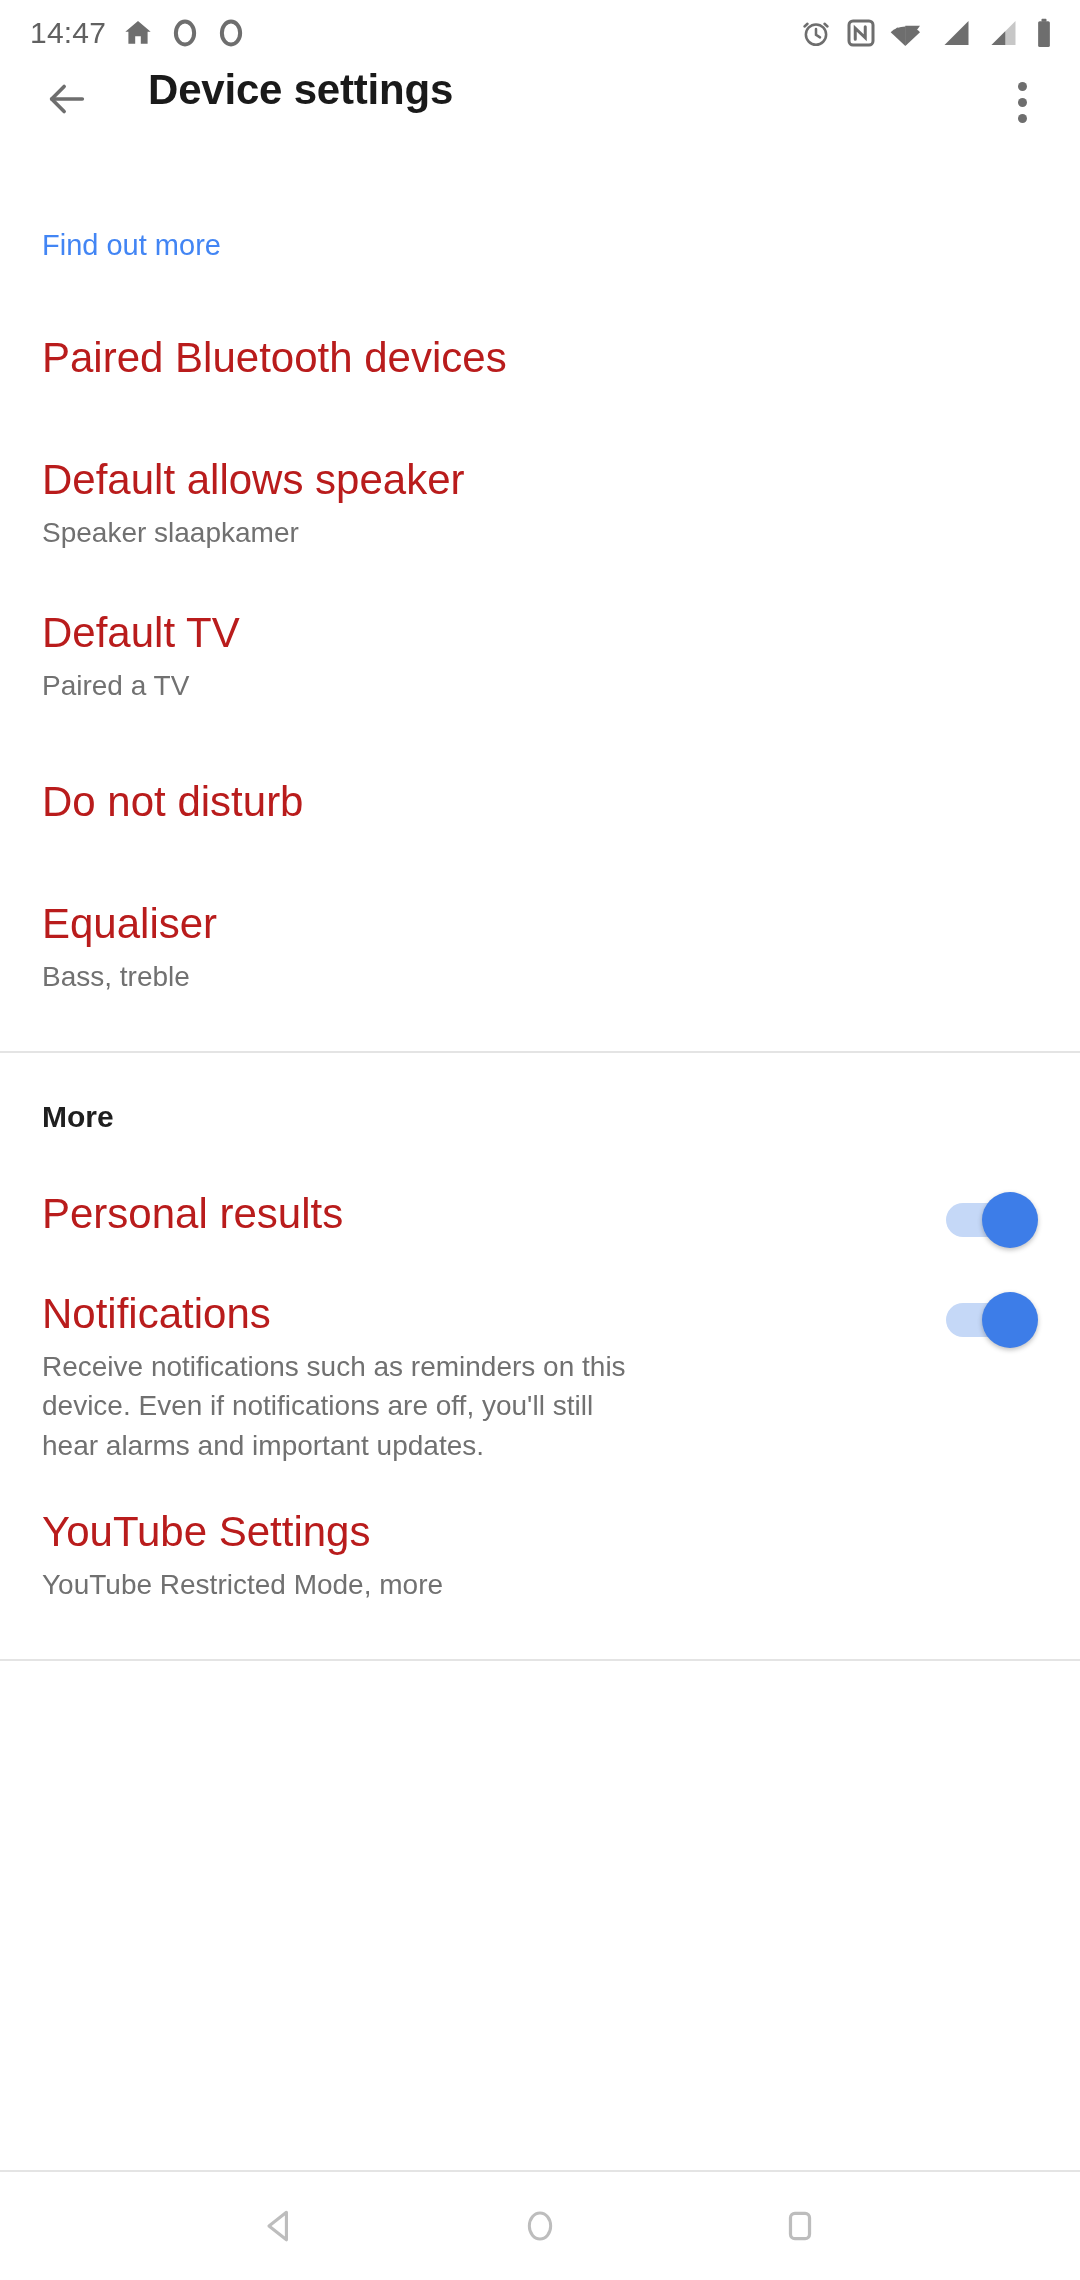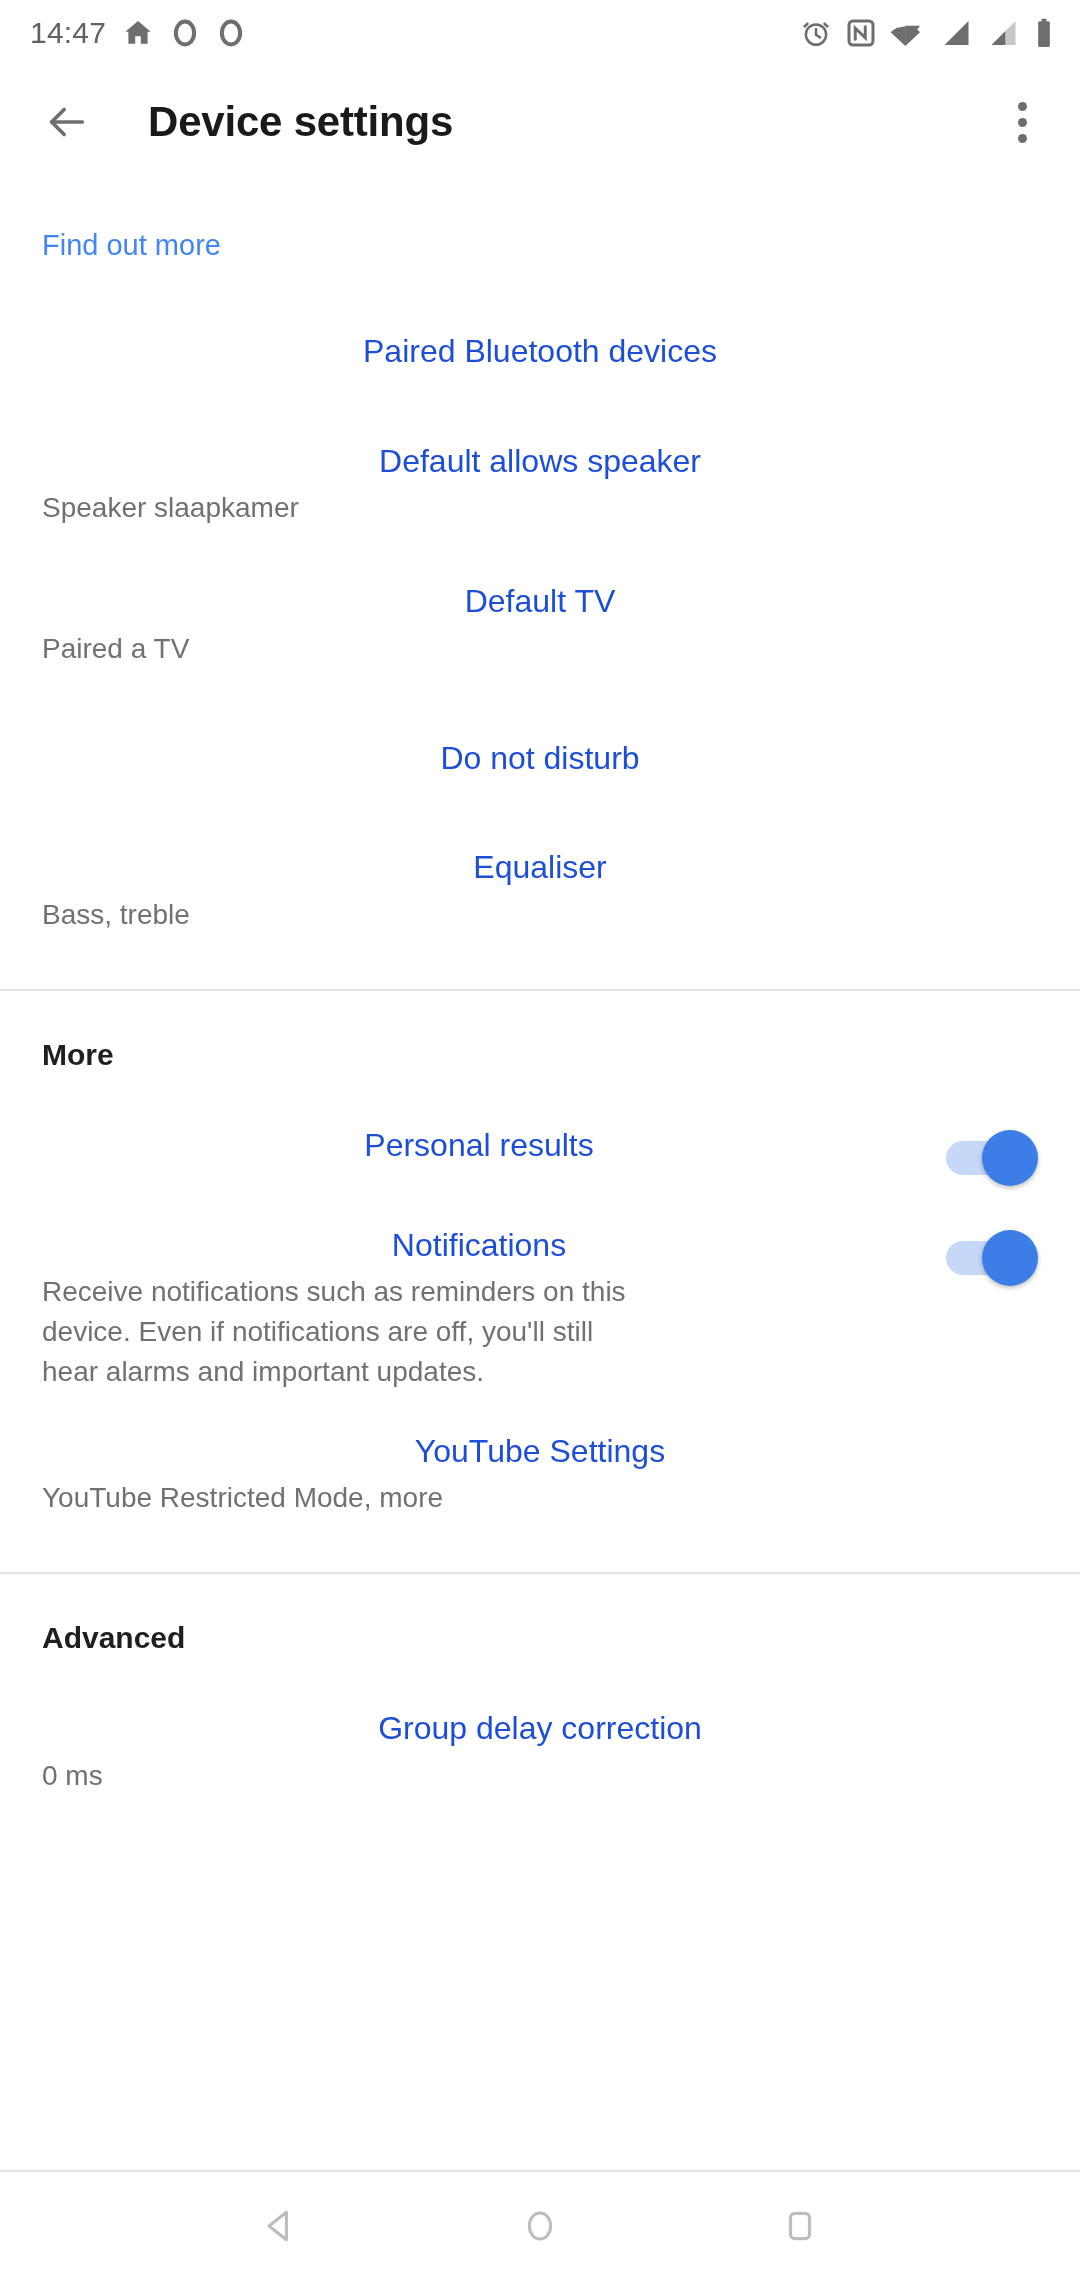--- a/index.html
+++ b/index.html
@@ -44,21 +44,21 @@
     align-items: center;
     gap: 14px;
   }
   .sicon { display: block; }
 
   
   .app-bar {
     height: 112px;
     flex: 0 0 112px;
     display: flex;
-    align-items: center;
+    align-items: flex-start;
     padding: 0 26px 0 34px;
   }
   .back-btn {
     width: 66px;
     height: 66px;
     display: flex;
     align-items: center;
     justify-content: center;
     cursor: pointer;
   }
@@ -118,24 +118,23 @@
   }
 
   .pref {
     padding: 0;
     display: flex;
     align-items: flex-start;
     cursor: pointer;
   }
   .pref-text { flex: 1 1 auto; min-width: 0; }
   .pref-title {
-    font-size: 32px;
-    color: #1d4ed8;
+    font-size: 42px;
+    color: #b91c1c;
     line-height: 1.24;
-    text-align: center;
   }
   .pref-summary {
     font-size: 28px;
     color: #717171;
     line-height: 1.42;
     margin-top: 7px;
   }
   .pref-summary.wide { max-width: 610px; }
 
   
@@ -354,32 +353,20 @@
           <div class="pref-title">YouTube Settings</div>
           <div class="pref-summary">YouTube Restricted Mode, more</div>
         </div>
       </div>
 
       <div class="gap-md"></div>
     </div>
 
     <div class="divider"></div>
 
-    <div class="section">
-      <div class="section-header">Advanced</div>
-
-      <div class="gap-md"></div>
-
-      <div class="pref">
-        <div class="pref-text">
-          <div class="pref-title">Group delay correction</div>
-          <div class="pref-summary">0 ms</div>
-        </div>
-      </div>
-    </div>
 
   </div>
 
   <div class="nav-bar">
     <div class="nav-btn">
       <svg width="44" height="44" viewBox="0 0 24 24" fill="none" stroke="#bdbdbd" stroke-width="1.7" stroke-linejoin="round">
         <path d="M15.5 4.5 6 12l9.5 7.5z"></path>
       </svg>
     </div>
     <div class="nav-btn">

